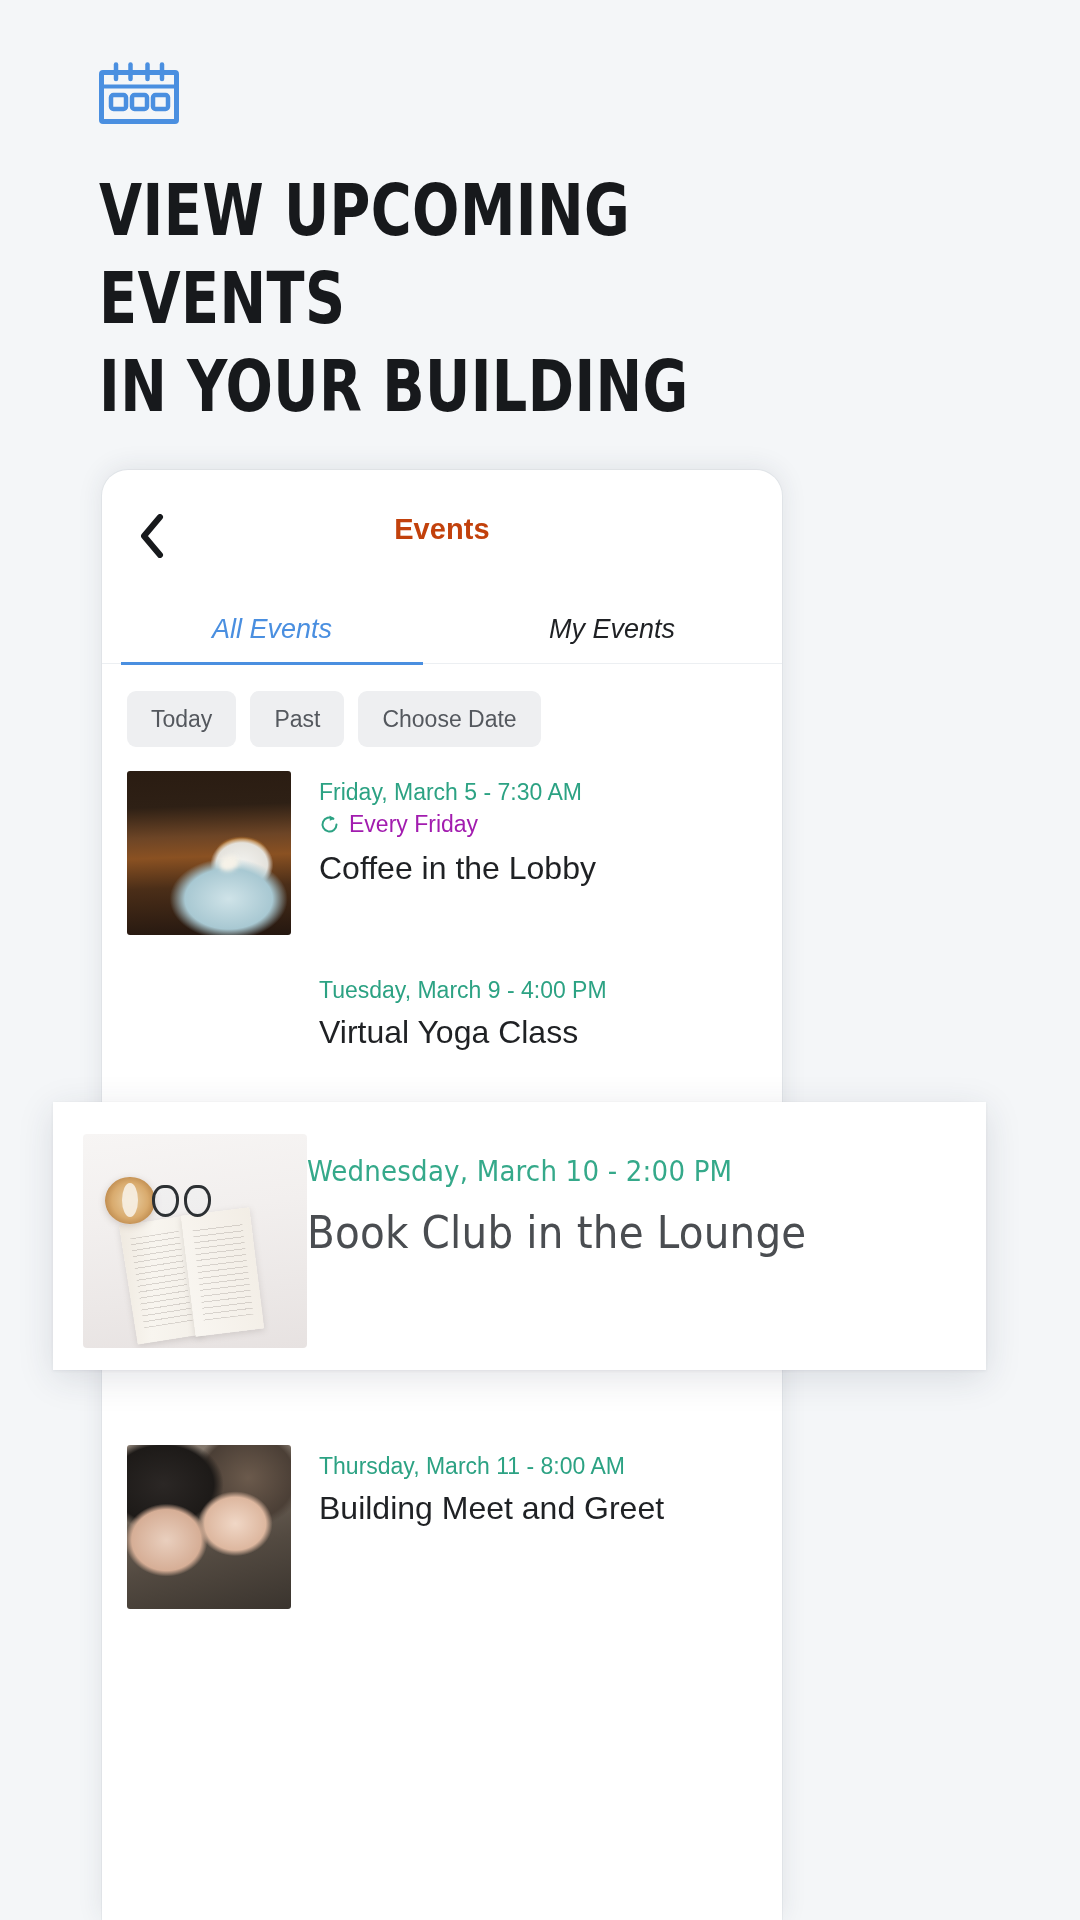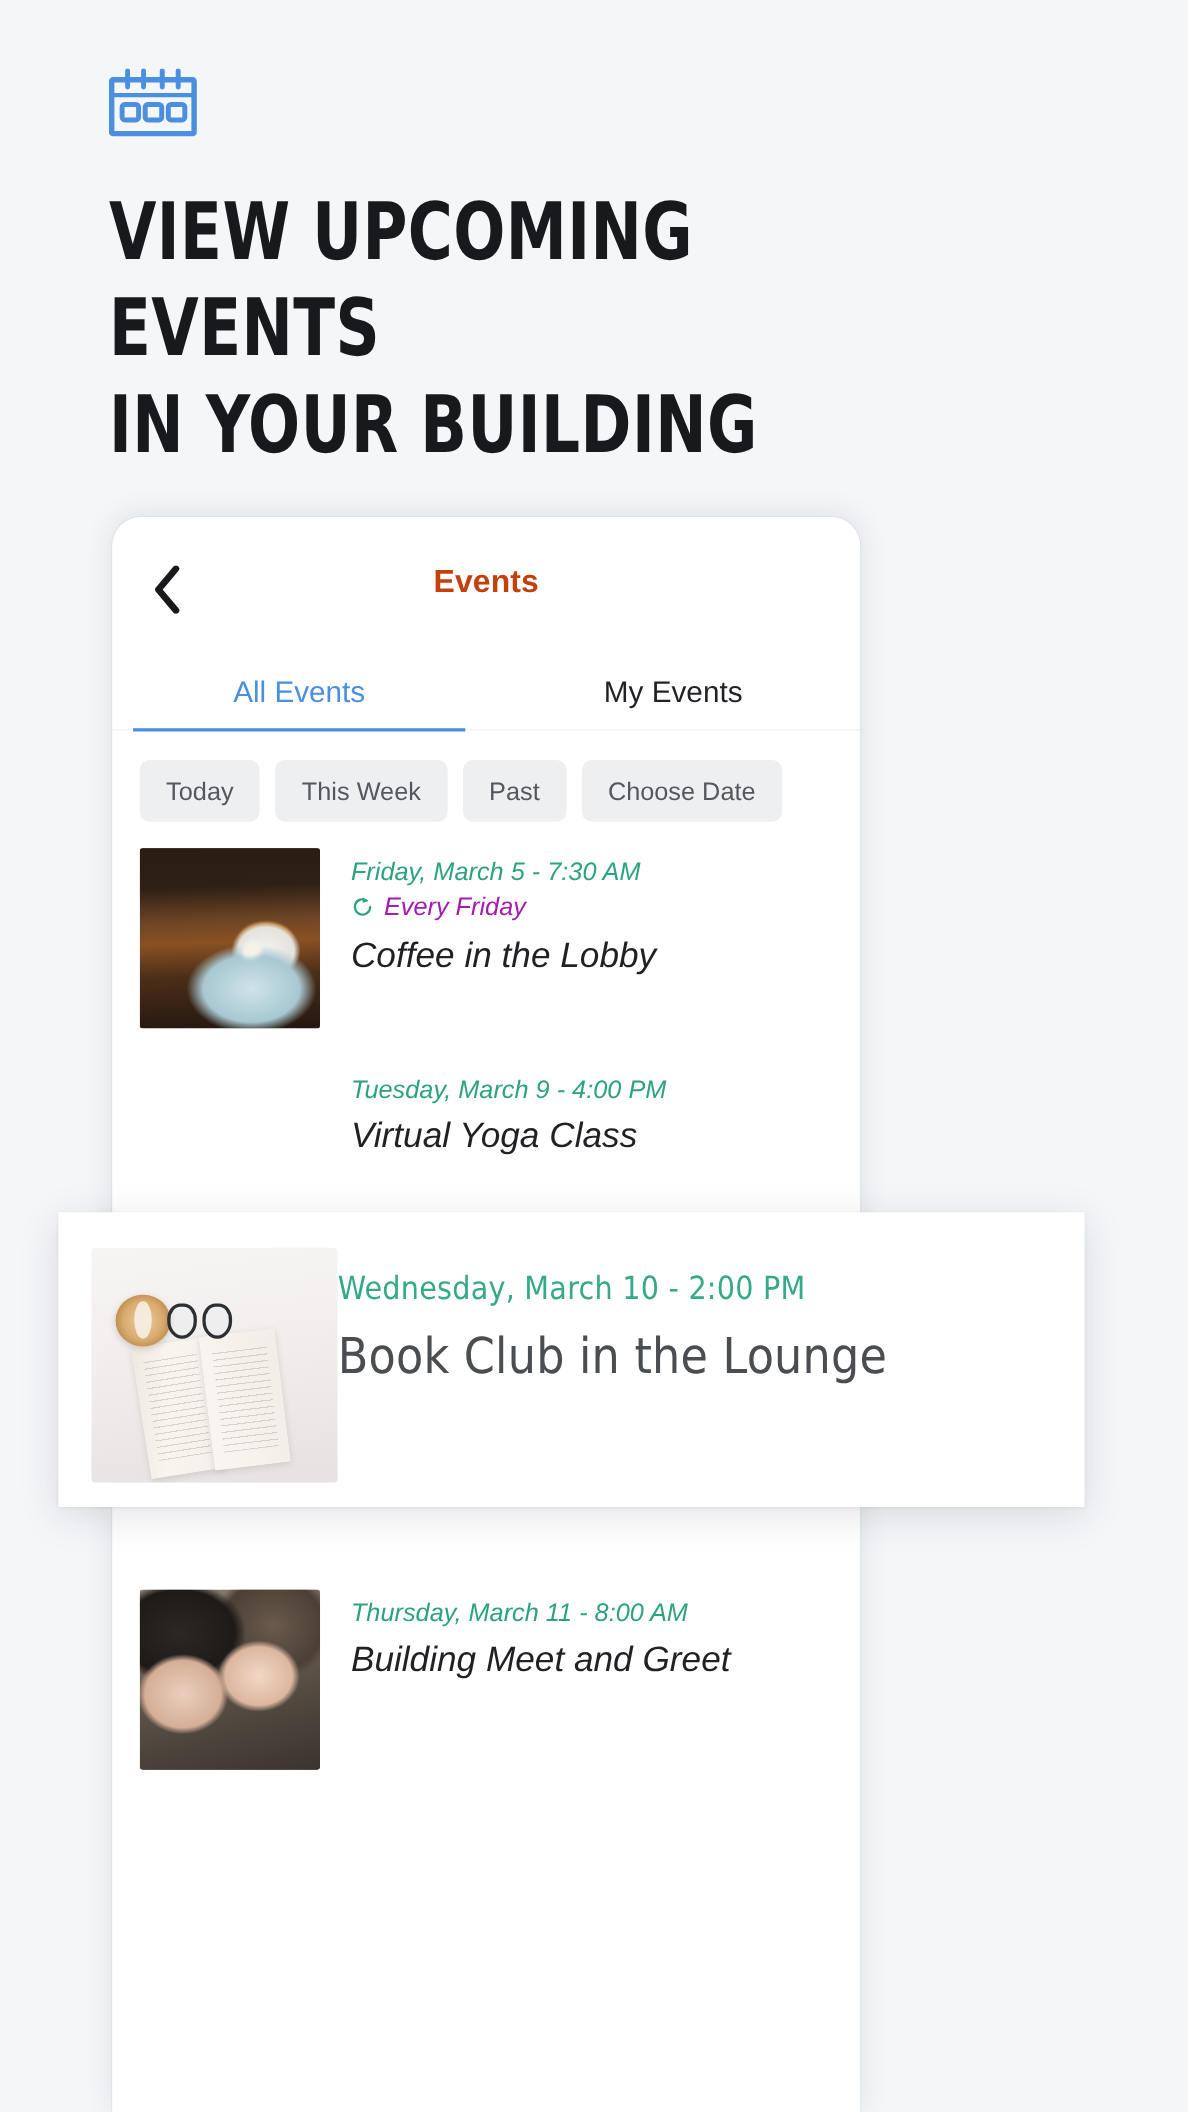--- a/index.html
+++ b/index.html
@@ -85,20 +85,21 @@
     font-weight: 700;
     color: #c2410c;
     letter-spacing: 0.1px;
   }
 
   
   .tabs {
     display: flex;
     margin-top: -8px;
     border-bottom: 1px solid #eceff2;
+    font-style: italic;
   }
   .tab {
     flex: 1 1 50%;
     text-align: center;
     padding: 14px 0 18px;
     font-size: 27px;
     color: #1f2124;
     position: relative;
   }
   .tab.active { color: #4a8fe0; }
@@ -139,21 +140,21 @@
     margin-bottom: 34px;
   }
   .thumb {
     flex: 0 0 auto;
     width: 164px;
     height: 164px;
     border-radius: 3px;
     overflow: hidden;
     position: relative;
   }
-  .ev-body { padding-top: 6px; flex: 1 1 auto; min-width: 0; font-style: italic; }
+  .ev-body { padding-top: 6px; flex: 1 1 auto; min-width: 0; }
   .ev-date {
     font-size: 23px;
     color: #2ca283;
     line-height: 30px;
   }
   .ev-repeat {
     font-size: 23px;
     color: #a21caf;
     line-height: 34px;
     display: flex;
@@ -357,21 +358,20 @@
     <div class="tab active">
       <span>All Events</span>
     </div>
     <div class="tab">
       <span>My Events</span>
     </div>
   </div>
 
   <div class="chips">
     <div class="chip">Today</div>
-    <div class="chip">This Week</div>
     <div class="chip">Past</div>
     <div class="chip">Choose Date</div>
   </div>
 
   <div class="events">
 
     <div class="event">
       <div class="thumb">
         <div class="ph ph-coffee"></div>
       </div>

